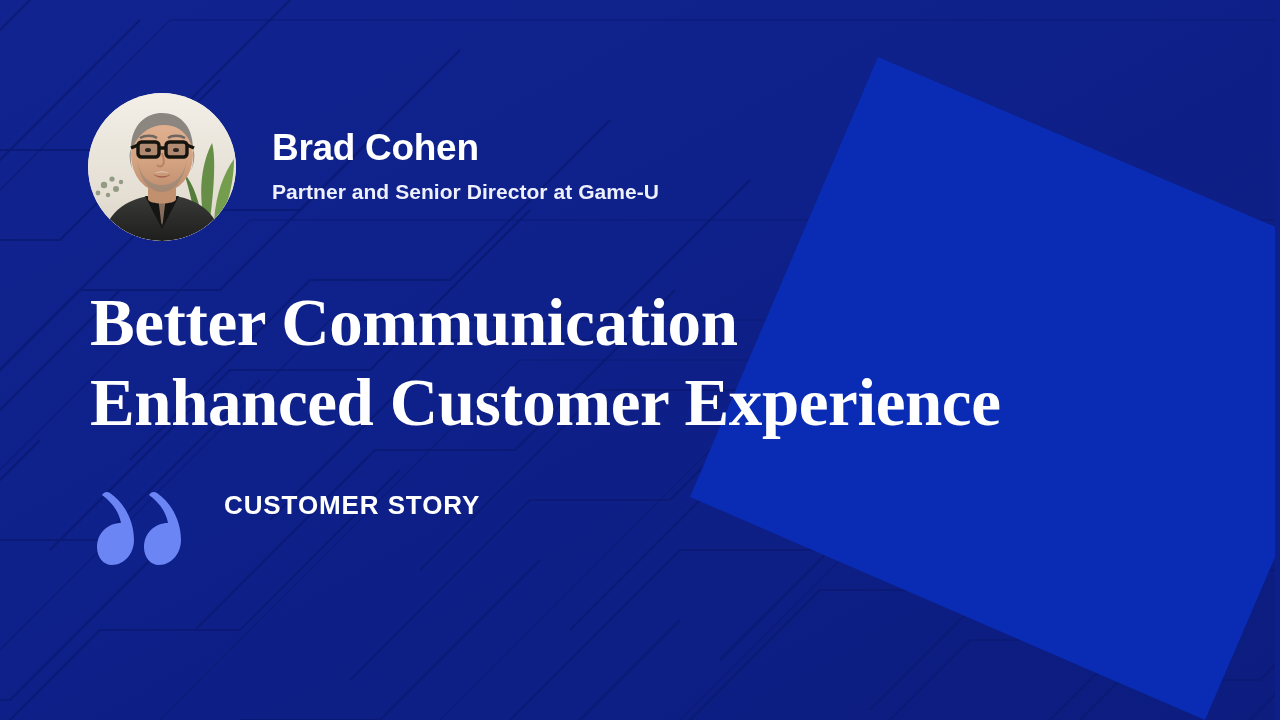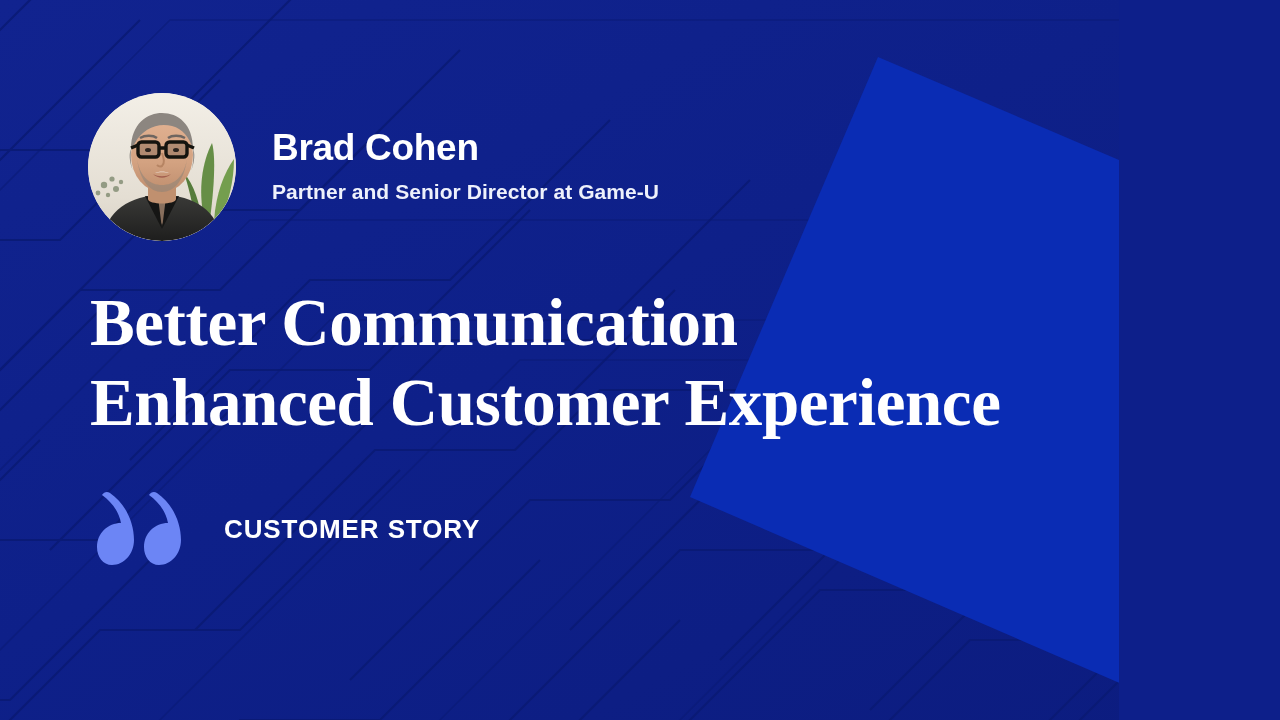--- a/index.html
+++ b/index.html
@@ -6,21 +6,21 @@
   * { margin:0; padding:0; box-sizing:border-box; }
   html, body {
     width:1280px; height:720px;
     overflow:hidden;
     background:#0d1f8a;
     font-family:"Liberation Sans", sans-serif;
   }
 
   .stage {
     position:relative;
-    width:1119px; height:720px;
+    width:1275px; height:720px;
     background:#0e2089;
     overflow:hidden;
   }
 
   
   .bg-texture {
     position:absolute; inset:0;
     z-index:0;
     pointer-events:none;
   }
@@ -96,21 +96,20 @@
     transform:scaleX(0.985);
     transform-origin:left top;
   }
   .headline .hl-line { display:block; white-space:nowrap; }
 
   
   .story-row {
     position:absolute;
     left:88px; top:490px;
     display:flex;
-    align-items:center;
   }
   .quote-mark {
     width:100px; height:80px;
     flex:0 0 auto;
   }
   .quote-mark svg { display:block; width:100px; height:80px; }
 
   .eyebrow {
     margin-left:36px;
     color:#ffffff;

